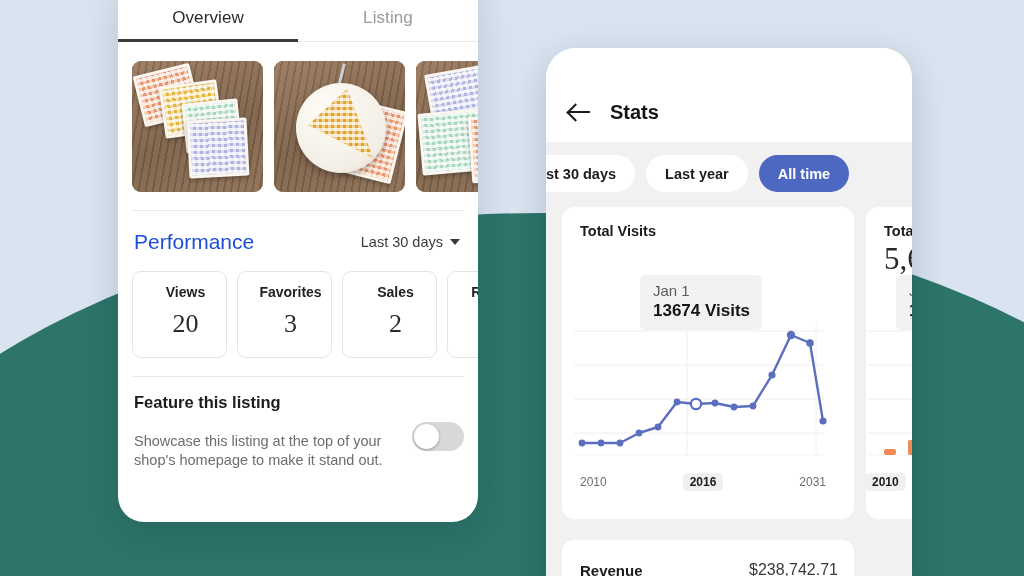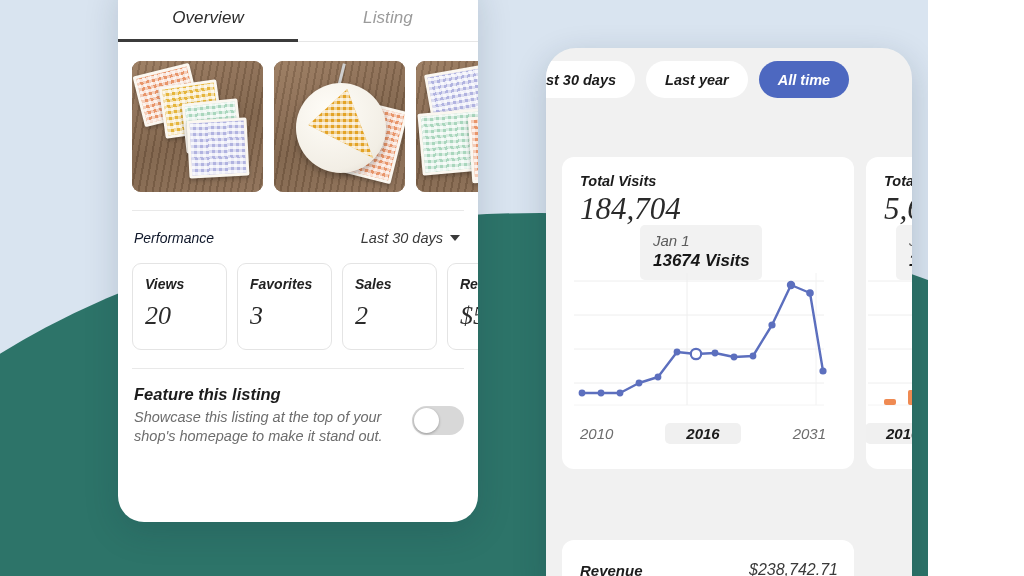--- a/index.html
+++ b/index.html
@@ -3,24 +3,23 @@
 <meta charset="utf-8">
 <style>
   * { box-sizing: border-box; margin: 0; padding: 0; }
   html, body {
     width: 1024px; height: 576px;
     overflow: hidden;
     font-family: "Liberation Sans", sans-serif;
   }
   #stage {
     position: relative;
-    width: 928px; height: 576px;
+    width: 1024px; height: 576px;
     background: #d9e4f0;
     overflow: hidden;
-    font-style: italic;
   }
   
   #teal-blob {
     position: absolute;
     left: -240px;
     top: 213px;
     width: 1560px;
     height: 1100px;
     background: #2d7469;
     border-radius: 50% 50% 0 0 / 46% 46% 0 0;
@@ -100,36 +99,37 @@
   }
 
   #divider1 { margin: 18px 14px 0; border-top: 1px solid #e9e9e9; }
 
   #perf-row {
     display: flex;
     align-items: center;
     justify-content: space-between;
     padding: 19px 18px 0 16px;
   }
-  #perf-title { font-size: 14px; color: #0f172a; text-align: right; }
+  #perf-title { font-size: 21px; color: #1d4ed8; text-align: right; }
   #perf-range {
     font-size: 14.5px; color: #3a3a3a;
     display: flex; align-items: center; gap: 7px;
   }
   .caret {
     width: 0; height: 0;
     border-left: 5px solid transparent;
     border-right: 5px solid transparent;
     border-top: 6px solid #3a3a3a;
   }
 
   #stats-row {
     display: flex;
     gap: 10px;
     padding: 17px 0 0 14px;
+    text-align: center;
   }
   .stat-box {
     width: 95px; height: 87px;
     border: 1px solid #e4e4e4;
     border-radius: 9px;
     padding: 12px 0 0 12px;
     flex: 0 0 auto;
     overflow: hidden;
   }
   .stat-label {
@@ -150,21 +150,21 @@
     display: flex;
     align-items: center;
     padding: 16px 14px 0 16px;
     gap: 10px;
   }
   #feature-text { flex: 1; }
   #feature-title {
     font-size: 16.5px; font-weight: 700; color: #1c1c1c;
   }
   #feature-desc {
-    margin-top: 4px;
+    margin-top: 20px;
     font-size: 14.5px;
     line-height: 1.33;
     color: #6d6d6d;
     max-width: 265px;
   }
   #toggle {
     width: 52px; height: 29px;
     border-radius: 15px;
     background: #d8d8d8;
     position: relative;
@@ -244,21 +244,20 @@
   }
   .metric-card {
     background: #fff;
     border-radius: 12px;
     width: 292px;
     height: 312px;
     flex: 0 0 auto;
     padding: 16px 0 0 18px;
     overflow: hidden;
     position: relative;
-    margin-top: 44px;
   }
   .metric-label {
     font-size: 14.5px; font-weight: 700; color: #1c1c1c;
     white-space: nowrap;
   }
   .metric-value {
     font-size: 31px; color: #2a2a2a;
     font-family: "Liberation Serif", serif;
     margin-top: 2px;
     white-space: nowrap;
@@ -271,27 +270,27 @@
     white-space: nowrap;
   }
   .tt-date { font-size: 15px; color: #5c5c5c; }
   .tt-val  { font-size: 17px; font-weight: 700; color: #161616; margin-top: 2px; }
 
   .plot { position: absolute; }
   .xaxis {
     position: absolute;
     display: flex;
     justify-content: space-between;
-    font-size: 15px;
+    font-size: 12px;
     color: #6d6d6d;
   }
   .xtick.hl {
     color: #1c1c1c; font-weight: 700;
     background: #f0f0f0; border-radius: 5px;
-    padding: 2px 21px; margin: -2px -7px;
+    padding: 2px 7px; margin: -2px -7px;
   }
 
   #revenue-card {
     position: absolute;
     left: 16px; top: 492px;
     width: 292px; height: 60px;
     background: #fff;
     border-radius: 12px;
     display: flex;
     align-items: center;
@@ -430,38 +429,41 @@
         <div id="feature-desc">Showcase this listing at the top of your shop's homepage to make it stand out.</div>
       </div>
       <div id="toggle">
         <div id="toggle-knob"></div>
       </div>
     </div>
   </div>
 
   <div id="right-card">
 
+    <div id="right-header">
+      <div id="back-arrow"></div>
+      <div id="stats-title">Stats</div>
+    </div>
 
     <div id="pill-row">
       <div class="pill">
         <span>Last 30 days</span>
       </div>
       <div class="pill">
         <span>Last year</span>
       </div>
       <div class="pill selected">
         <span>All time</span>
       </div>
     </div>
 
     <div id="cards-strip">
 
       <div class="metric-card">
         <div class="metric-label">Total Visits</div>
-        <div class="metric-value">184,704</div>
 
         <div class="tooltip" style="left:78px;top:68px;">
           <div class="tt-date">Jan 1</div>
           <div class="tt-val">13674 Visits</div>
         </div>
 
         <svg class="plot" style="left:12px;top:116px;" width="264" height="142" viewBox="0 0 264 142">
           <g>
             <line x1="0" y1="8" x2="250" y2="8" stroke="#eeeeee" stroke-width="1"></line>
             <line x1="0" y1="42" x2="250" y2="42" stroke="#eeeeee" stroke-width="1"></line>

